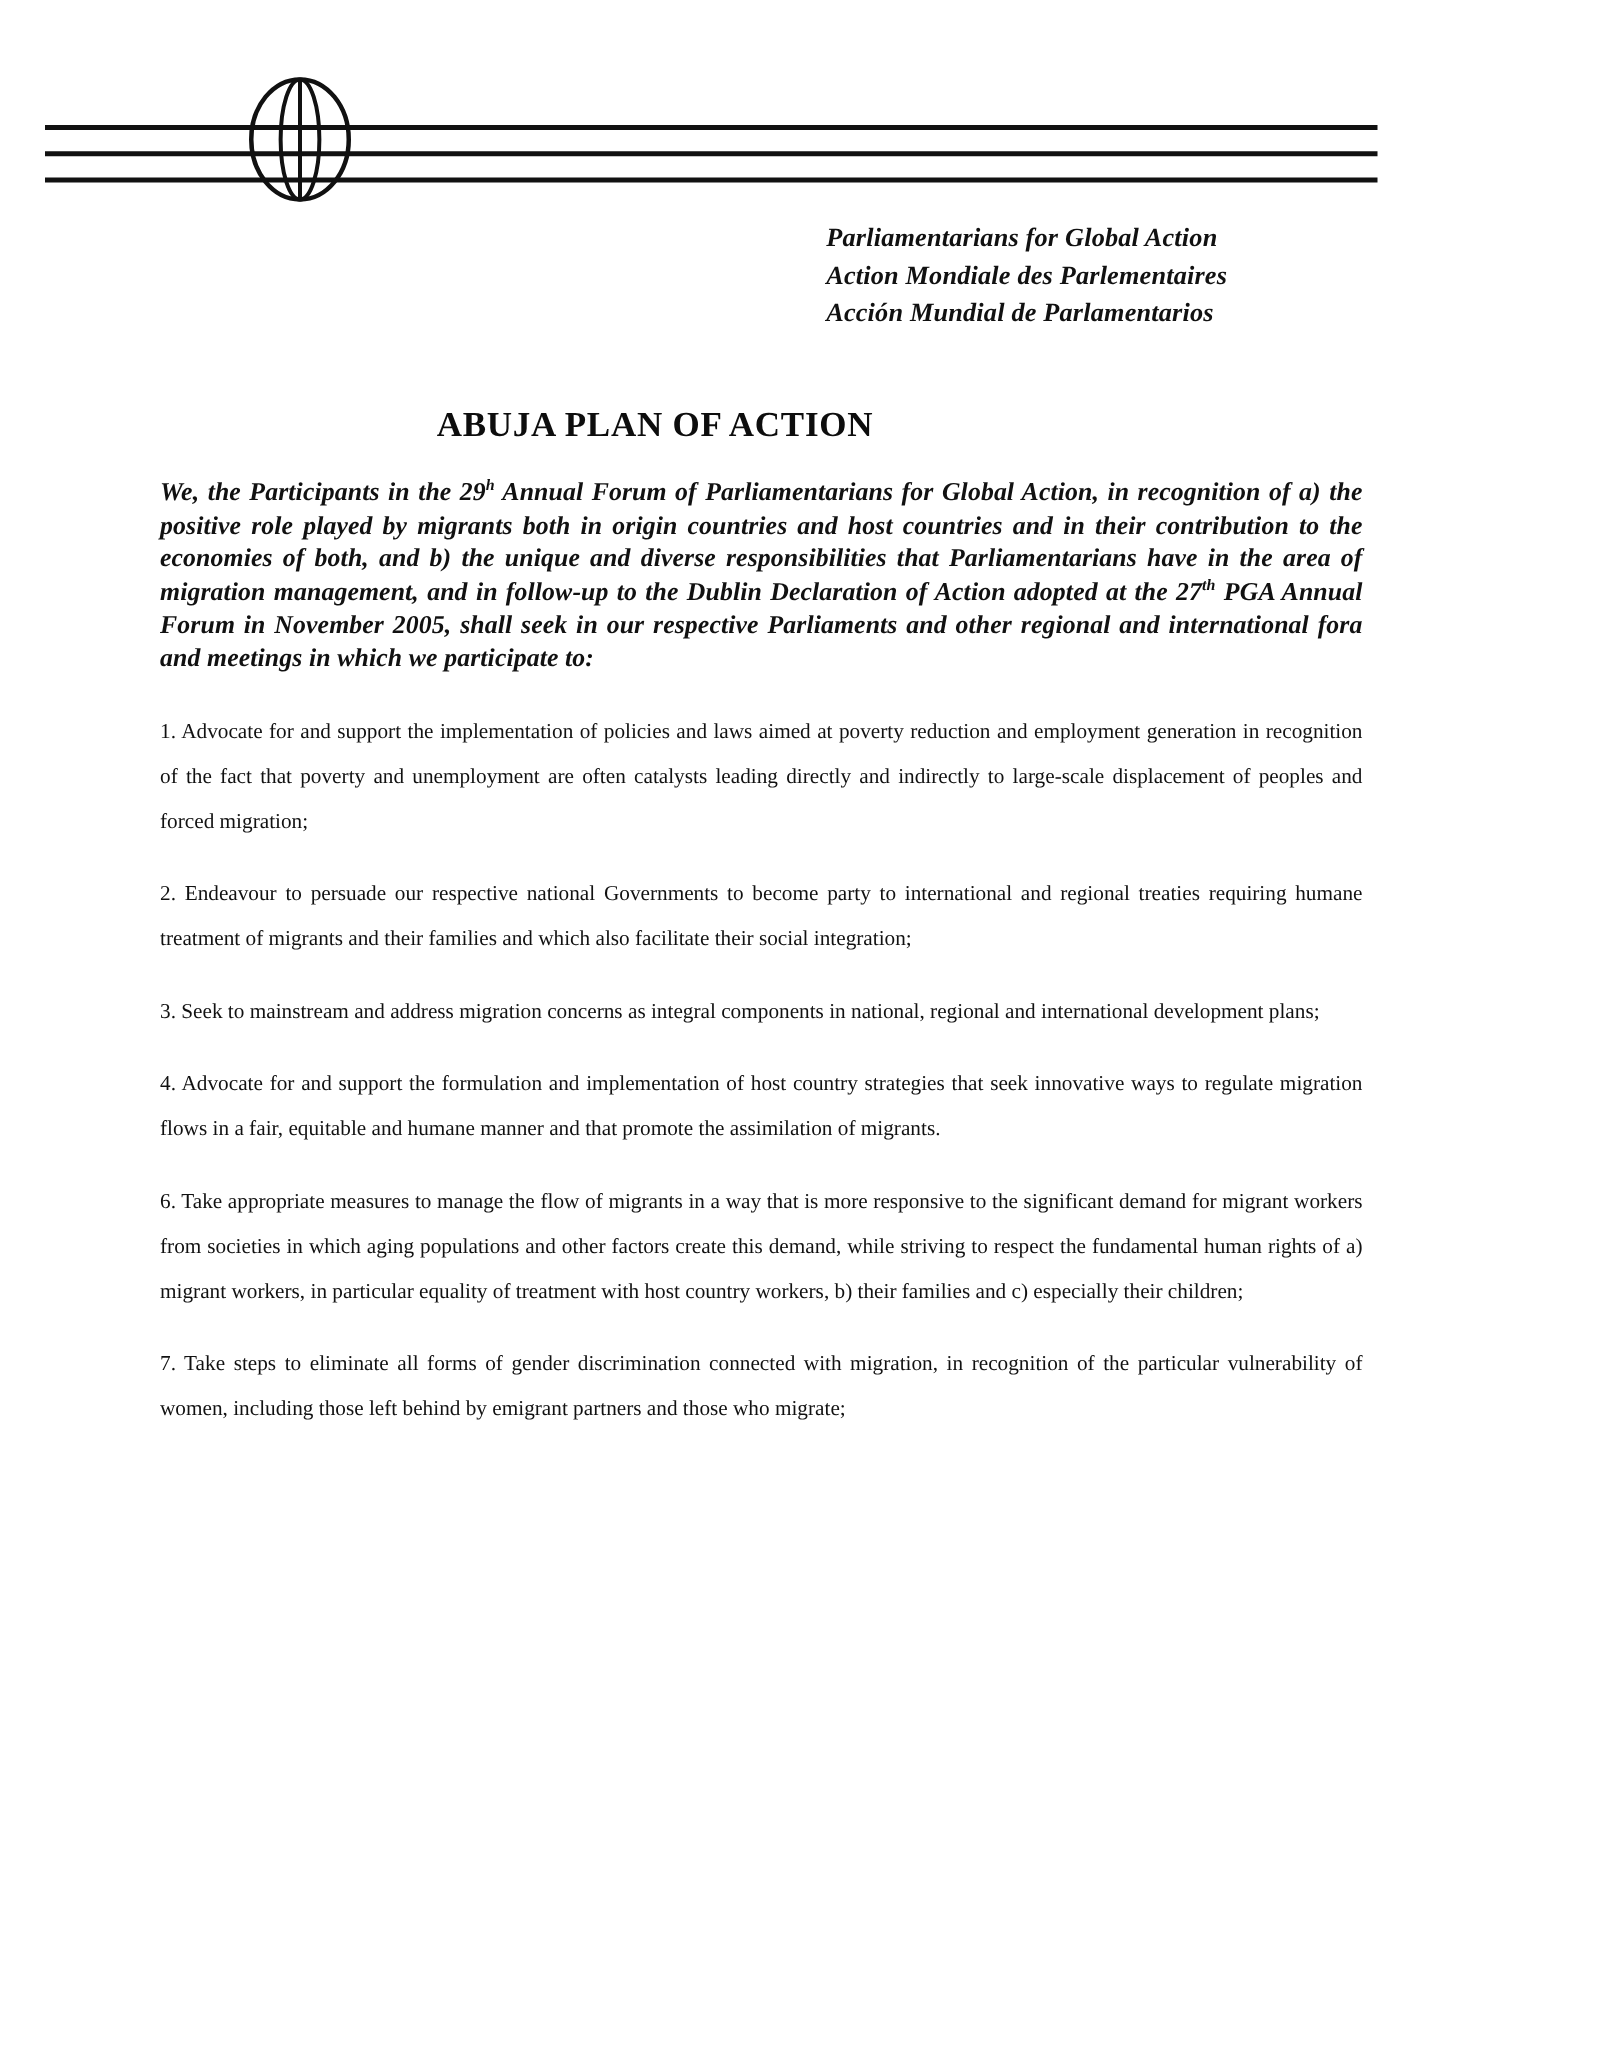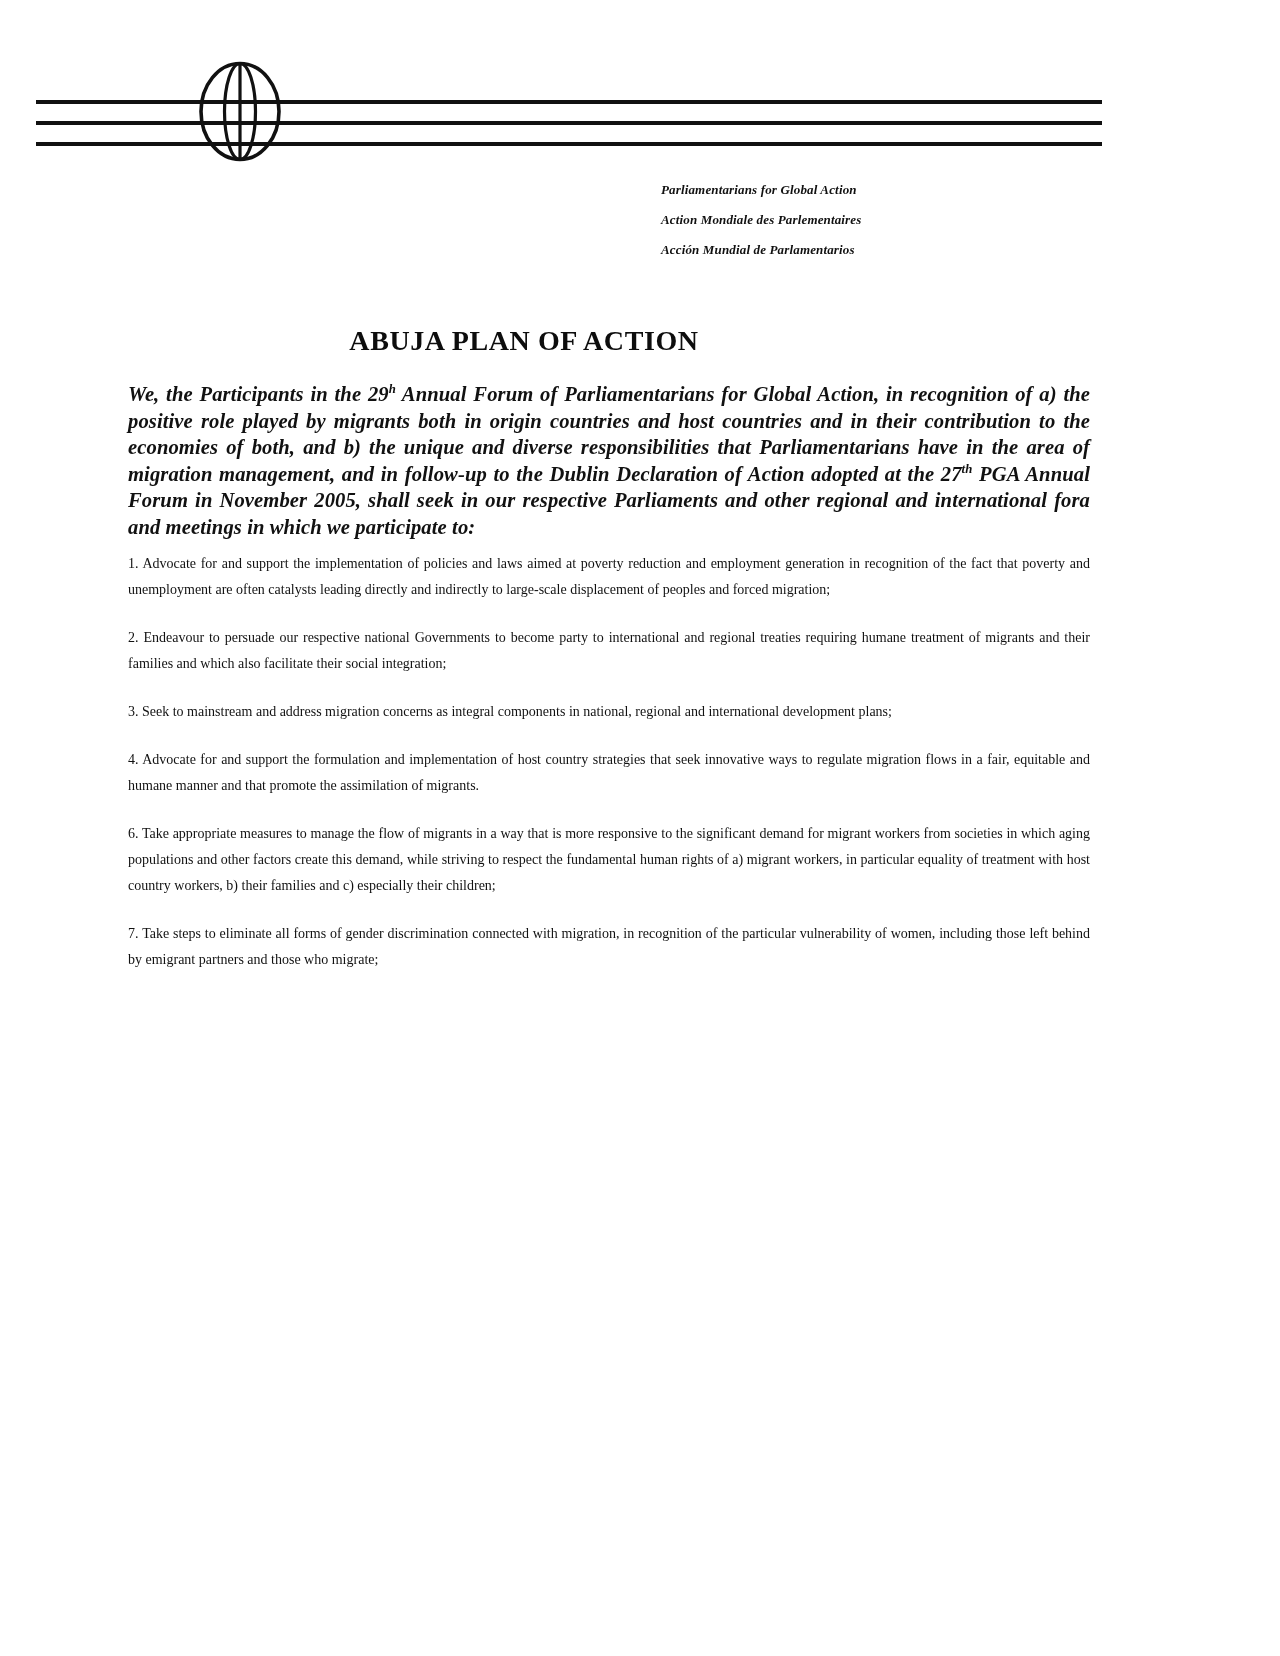--- a/index.html
+++ b/index.html
@@ -51,21 +51,21 @@
   
   .org-block {
     position: absolute;
     left: 661px;
     top: 175px;
     width: 420px;
   }
   .org-line {
     font-style: italic;
     font-weight: bold;
-    font-size: 13px;
+    font-size: 21px;
     line-height: 30px;
     letter-spacing: 0.15px;
     white-space: nowrap;
     color: #111111;
   }
 
   
   .doc-title {
     position: absolute;
     left: 0;
@@ -82,33 +82,33 @@
   .body-col {
     position: absolute;
     left: 128px;
     top: 381px;
     width: 962px;
   }
   p.para {
     margin: 0 0 22px 0;
     text-align: justify;
     text-justify: inter-word;
-    font-size: 14px;
-    line-height: 26px;
+    font-size: 17px;
+    line-height: 36px;
     color: #111111;
     hyphens: none;
   }
   p.para:last-child { margin-bottom: 0; }
 
   p.preamble {
     font-style: italic;
     font-weight: bold;
     font-size: 20.6px;
     line-height: 26.6px;
-    margin-bottom: 10px;
+    margin-bottom: 26px;
     letter-spacing: 0.1px;
   }
   sup {
     font-size: 0.62em;
     vertical-align: super;
     line-height: 0;
   }
 </style>
 </head>
 <body>

